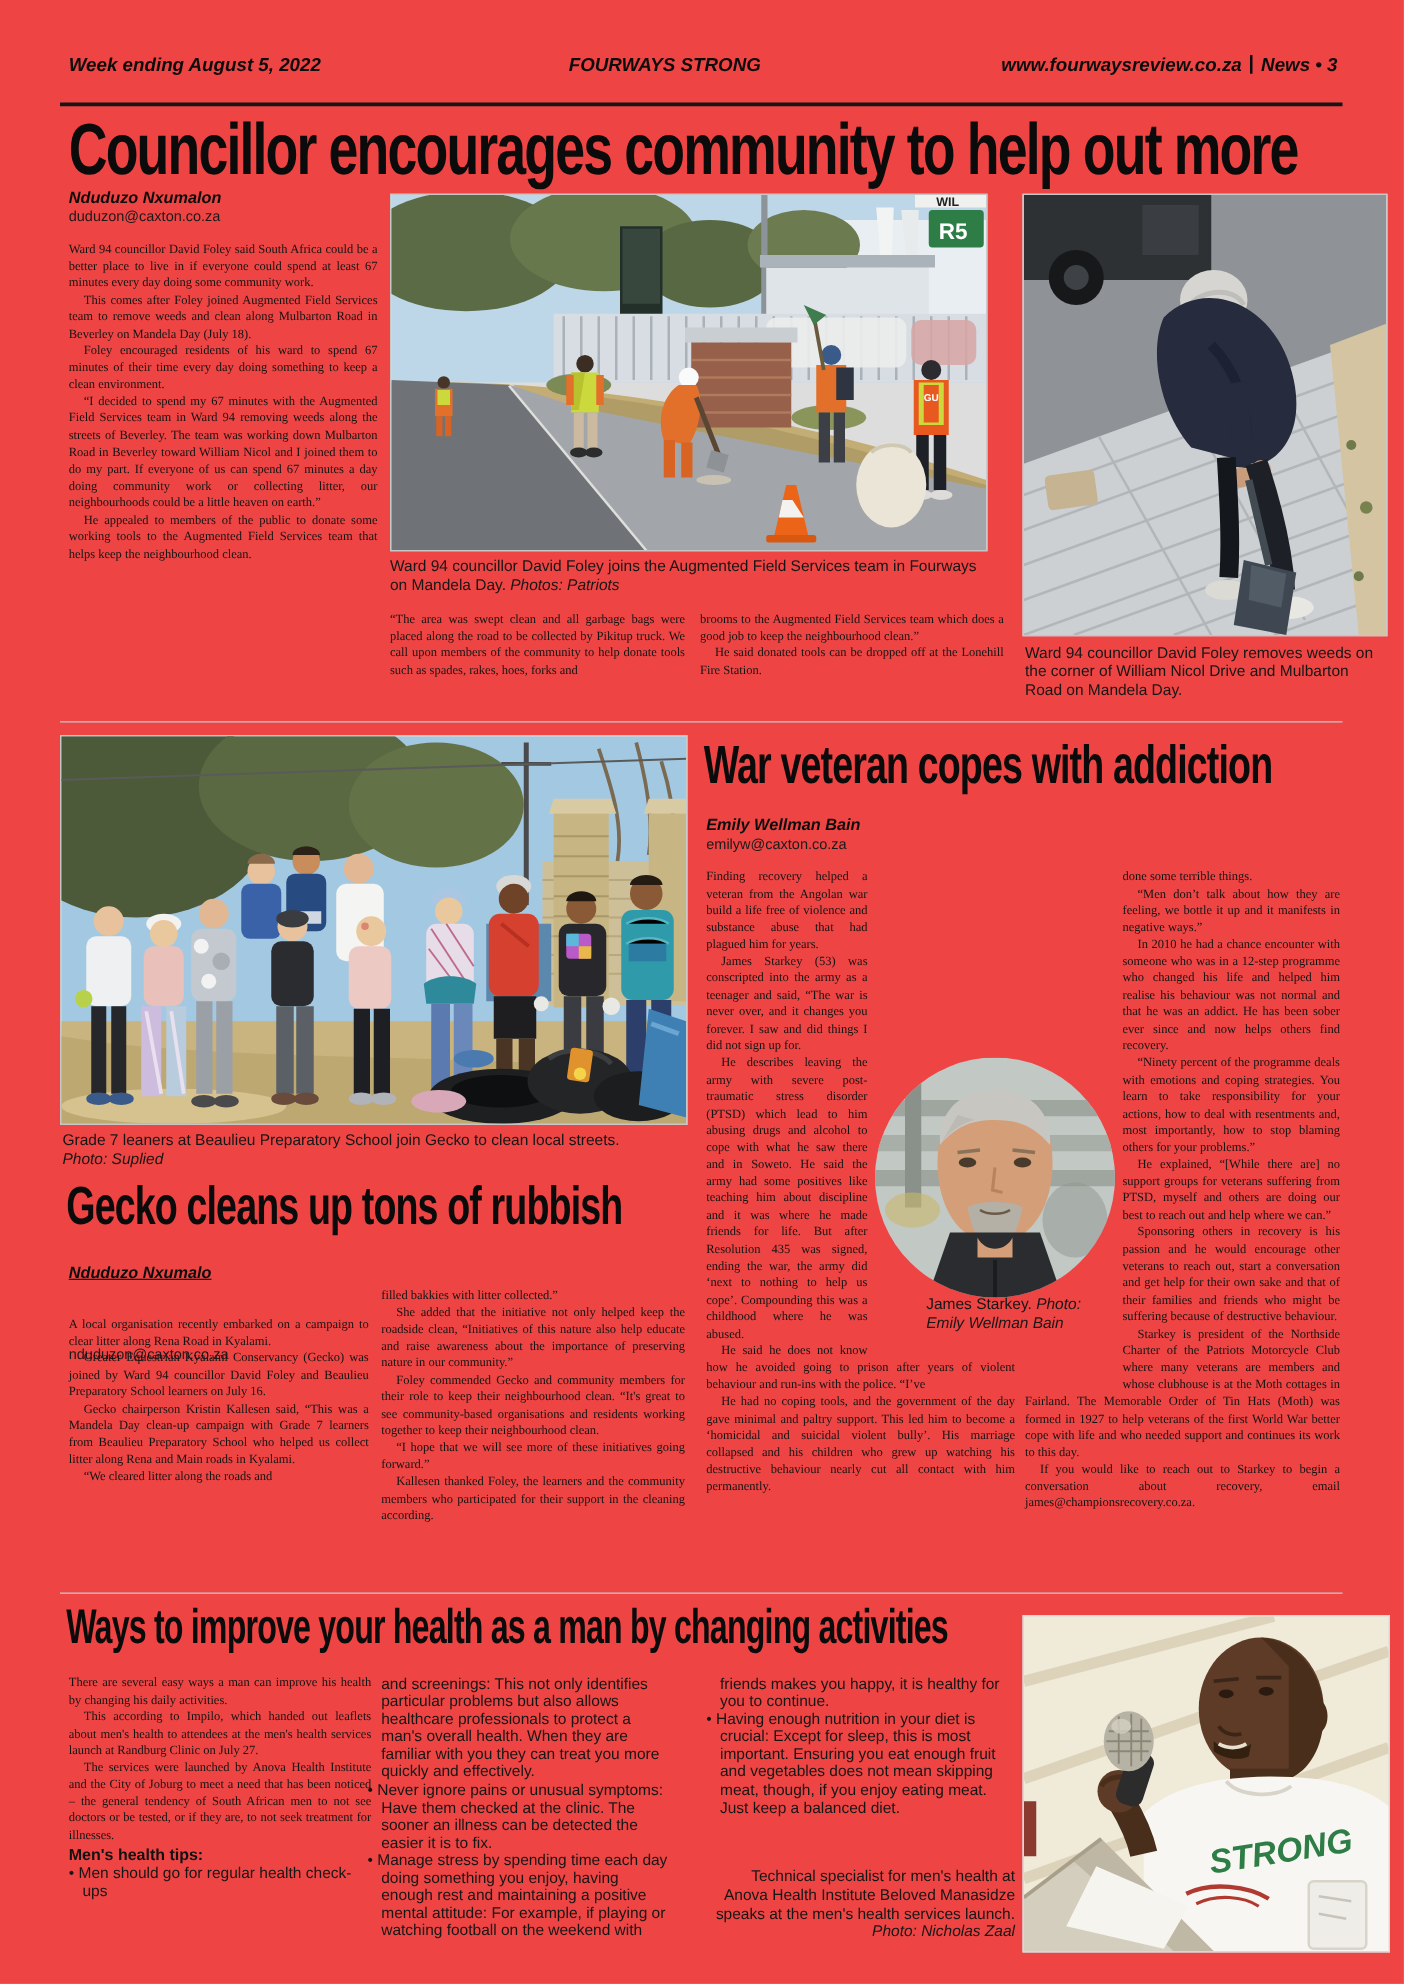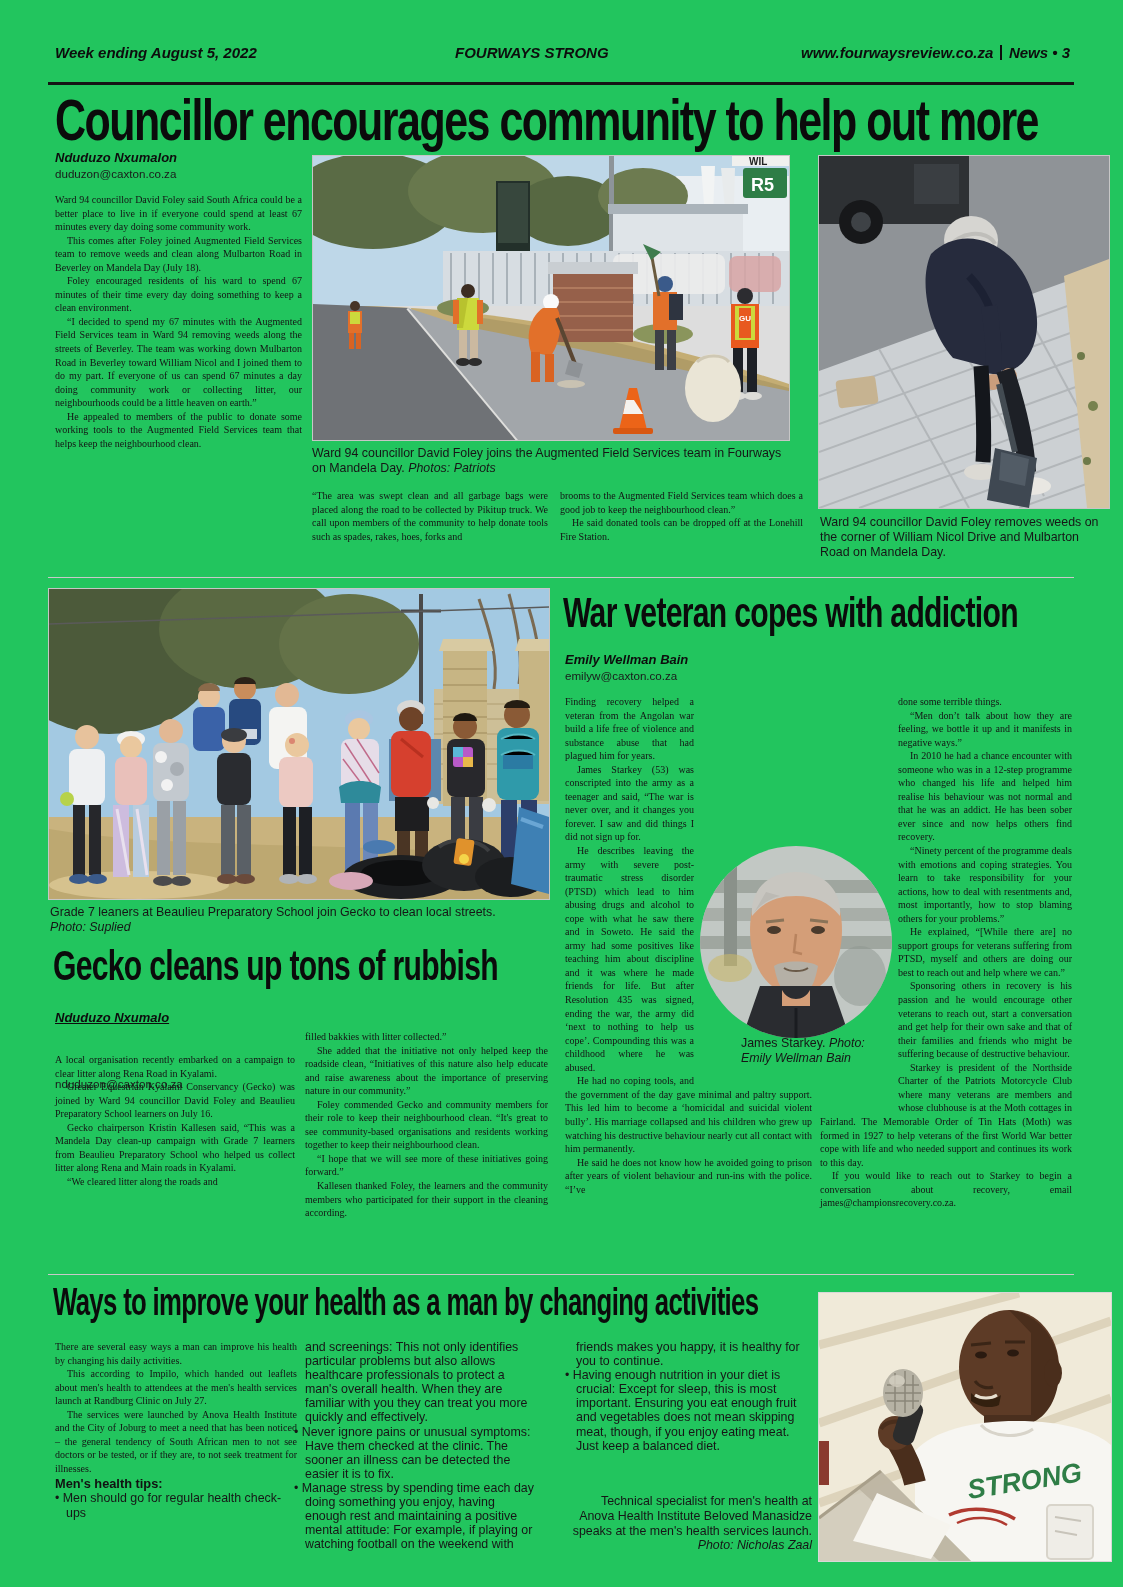--- a/index.html
+++ b/index.html
@@ -1,19 +1,19 @@
 <!DOCTYPE html>
 <html><head>
 <meta charset="utf-8">
 <style>
   * { margin:0; padding:0; box-sizing:border-box; }
   html,body { background:#9a9a9a; }
   .page {
     position:relative; width:1123px; height:1587px; margin:0 auto;
-    background:#22c55e; color:#111;
+    background:#ef4444; color:#111;
     font-family:"Liberation Serif", serif; overflow:hidden;
   }
   .abs { position:absolute; }
 
   
   .mast { font-family:"Liberation Sans", sans-serif; font-weight:bold; font-style:italic;
           font-size:15px; color:#0d0d0d; white-space:nowrap; }
   .mast-rule { background:#151515; height:3px; }
   .mast-sep { display:inline-block; width:1.5px; height:15px; background:#0d0d0d;
               margin:0 7px -2px 7px; }
@@ -444,22 +444,22 @@
   </div>
   <div class="abs byline" style="left:565px; top:652px;">Emily Wellman Bain</div>
   <div class="abs email" style="left:565px; top:669px;">emilyw@caxton.co.za</div>
 
   <div class="abs" style="left:565px; top:695px; width:247px; height:580px;">
     <div class="spacer-r"></div>
     <div class="serif-col">
         <p>Finding recovery helped a veteran from the Angolan war build a life free of violence and substance abuse that had plagued him for years.</p>
         <p>James Starkey (53) was conscripted into the army as a teenager and said, “The war is never over, and it changes you forever. I saw and did things I did not sign up for.</p>
         <p>He describes leaving the army with severe post-traumatic stress disorder (PTSD) which lead to him abusing drugs and alcohol to cope with what he saw there and in Soweto. He said the army had some positives like teaching him about discipline and it was where he made friends for life. But after Resolution 435 was signed, ending the war, the army did ‘next to nothing to help us cope’. Compounding this was a childhood where he was abused.</p>
+        <p>He said he does not know how he avoided going to prison after years of violent behaviour and run-ins with the police. “I’ve</p>
         <p>He had no coping tools, and the government of the day gave minimal and paltry support. This led him to become a ‘homicidal and suicidal violent bully’. His marriage collapsed and his children who grew up watching his destructive behaviour nearly cut all contact with him permanently.</p>
-        <p>He said he does not know how he avoided going to prison after years of violent behaviour and run-ins with the police. “I’ve</p>
       </div>
   </div>
   <div class="abs" style="left:820px; top:695px; width:252px; height:580px;">
     <div class="spacer-l"></div>
     <div class="serif-col">
         <p>done some terrible things.</p>
         <p>“Men don’t talk about how they are feeling, we bottle it up and it manifests in negative ways.”</p>
         <p>In 2010 he had a chance encounter with someone who was in a 12-step programme who changed his life and helped him realise his behaviour was not normal and that he was an addict. He has been sober ever since and now helps others find recovery.</p>
         <p>“Ninety percent of the programme deals with emotions and coping strategies. You learn to take responsibility for your actions, how to deal with resentments and, most importantly, how to stop blaming others for your problems.”</p>
         <p>He explained, “[While there are] no support groups for veterans suffering from PTSD, myself and others are doing our best to reach out and help where we can.”</p>

